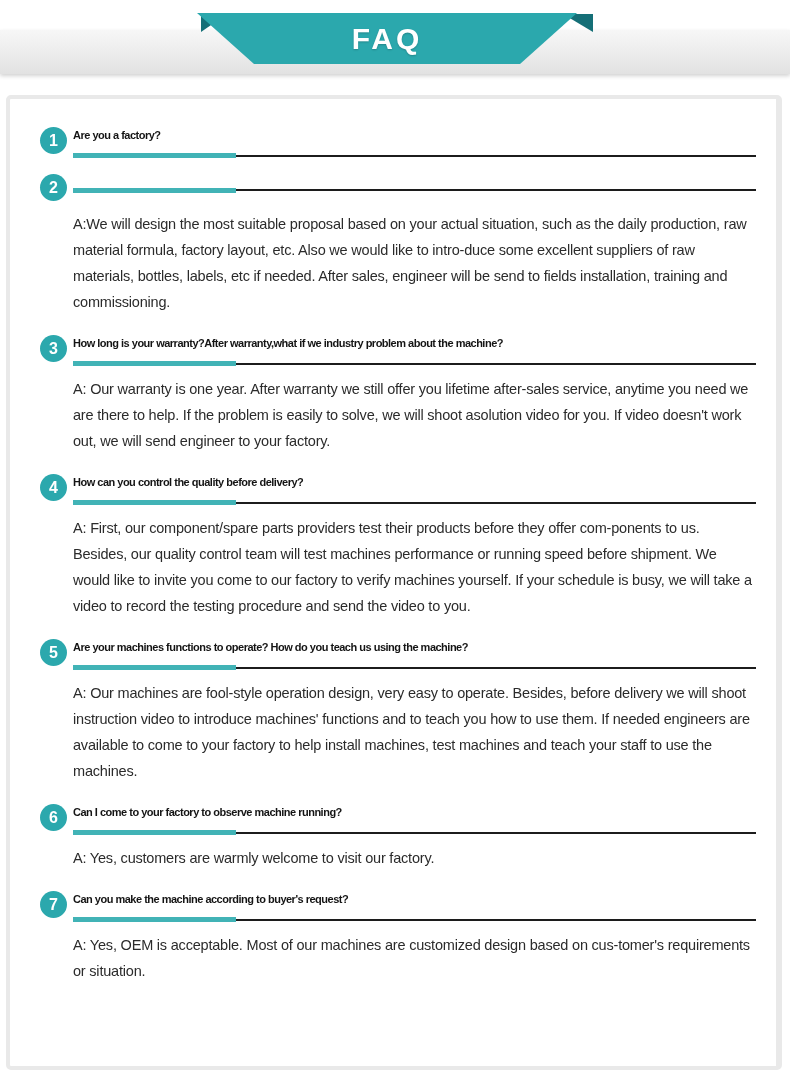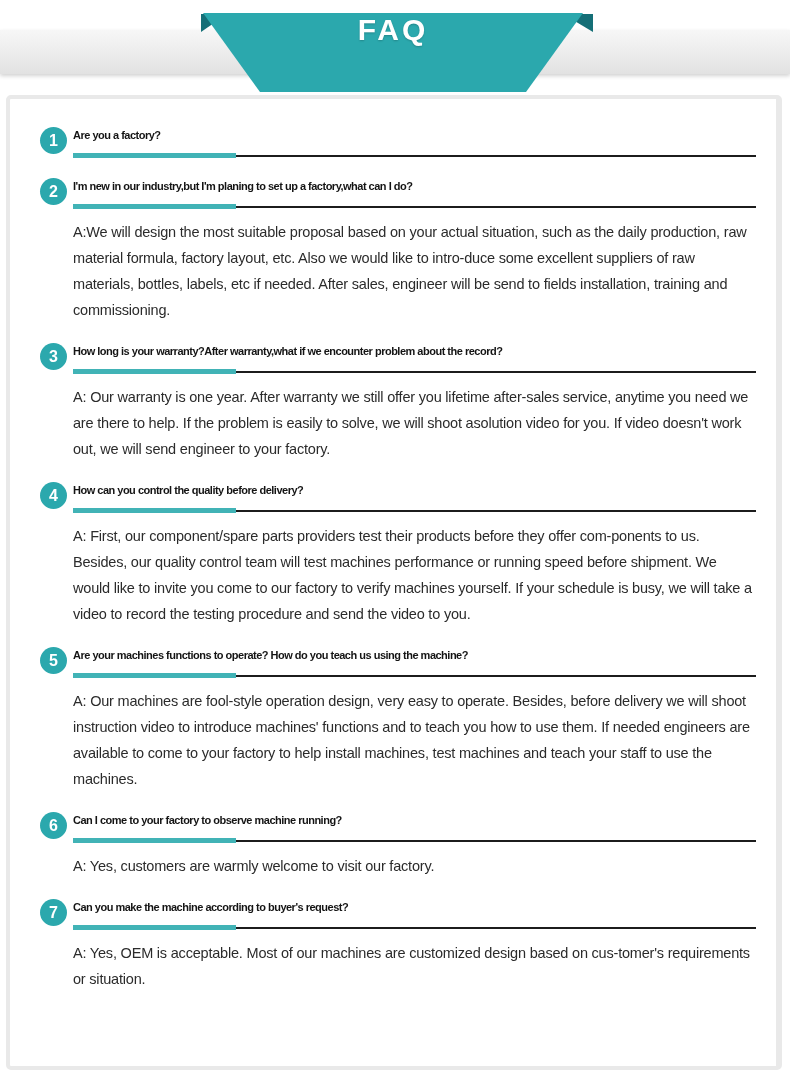--- a/index.html
+++ b/index.html
@@ -27,25 +27,25 @@
   .band{
     position:absolute;left:0;right:0;top:30px;height:44px;
     background:linear-gradient(180deg,var(--band_light) 0%,var(--band_shade) 100%);
     box-shadow:0 2px 4px rgba(0,0,0,0.18);
     z-index:1;
   }
   .fold{position:absolute;top:14px;height:18px;background:var(--accent_dark);z-index:2;}
   .fold-left{left:201px;width:26px;clip-path:polygon(0 0,100% 0,0 100%);}
   .fold-right{left:563px;width:30px;clip-path:polygon(0 0,100% 0,100% 100%);}
   .ribbon{
-    position:absolute;left:203px;top:13px;width:380px;height:79px;
+    position:absolute;left:197px;top:13px;width:380px;height:51px;
     background:var(--accent);
     clip-path:polygon(0 0,100% 0,85% 100%,15% 100%);
     z-index:3;
-    display:flex;justify-content:center;
+    display:flex;align-items:center;justify-content:center;
   }
   .ribbon h1{
     margin:0;color:#ffffff;font-size:30px;font-weight:bold;
     letter-spacing:3px;text-shadow:0 1px 2px rgba(0,0,0,0.2);
   }
 
   
   .card{
     margin:0 8px 0 6px;
     height:975px;
@@ -107,35 +107,34 @@
           <span class="ul-dark"></span>
         </div>
       </div>
     </div>
   </section>
 
   <section class="faq-item">
     <div class="q-row">
       <div class="q-num">2</div>
       <div class="q-main">
-        <h2 class="q-title">I'm new in our industry,but I'm planing to set up a factory,what can I do?</h2>
         <div class="q-underline">
           <span class="ul-teal"></span>
           <span class="ul-dark"></span>
         </div>
       </div>
     </div>
     <p class="q-answer">A:We will design the most suitable proposal based on your actual situation, such as the daily production, raw material formula, factory layout, etc. Also we would like to intro-duce some excellent suppliers of raw materials, bottles, labels, etc if needed. After sales, engineer will be send to fields installation, training and commissioning.</p>
   </section>
 
   <section class="faq-item">
     <div class="q-row">
       <div class="q-num">3</div>
       <div class="q-main">
-        <h2 class="q-title">How long is your warranty?After warranty,what if we encounter problem about the record?</h2>
+        <h2 class="q-title">How long is your warranty?After warranty,what if we industry problem about the machine?</h2>
         <div class="q-underline">
           <span class="ul-teal"></span>
           <span class="ul-dark"></span>
         </div>
       </div>
     </div>
     <p class="q-answer">A: Our warranty is one year. After warranty we still offer you lifetime after-sales service, anytime you need we are there to help. If the problem is easily to solve, we will shoot asolution video for you. If video doesn't work out, we will send engineer to your factory.</p>
   </section>
 
   <section class="faq-item">

